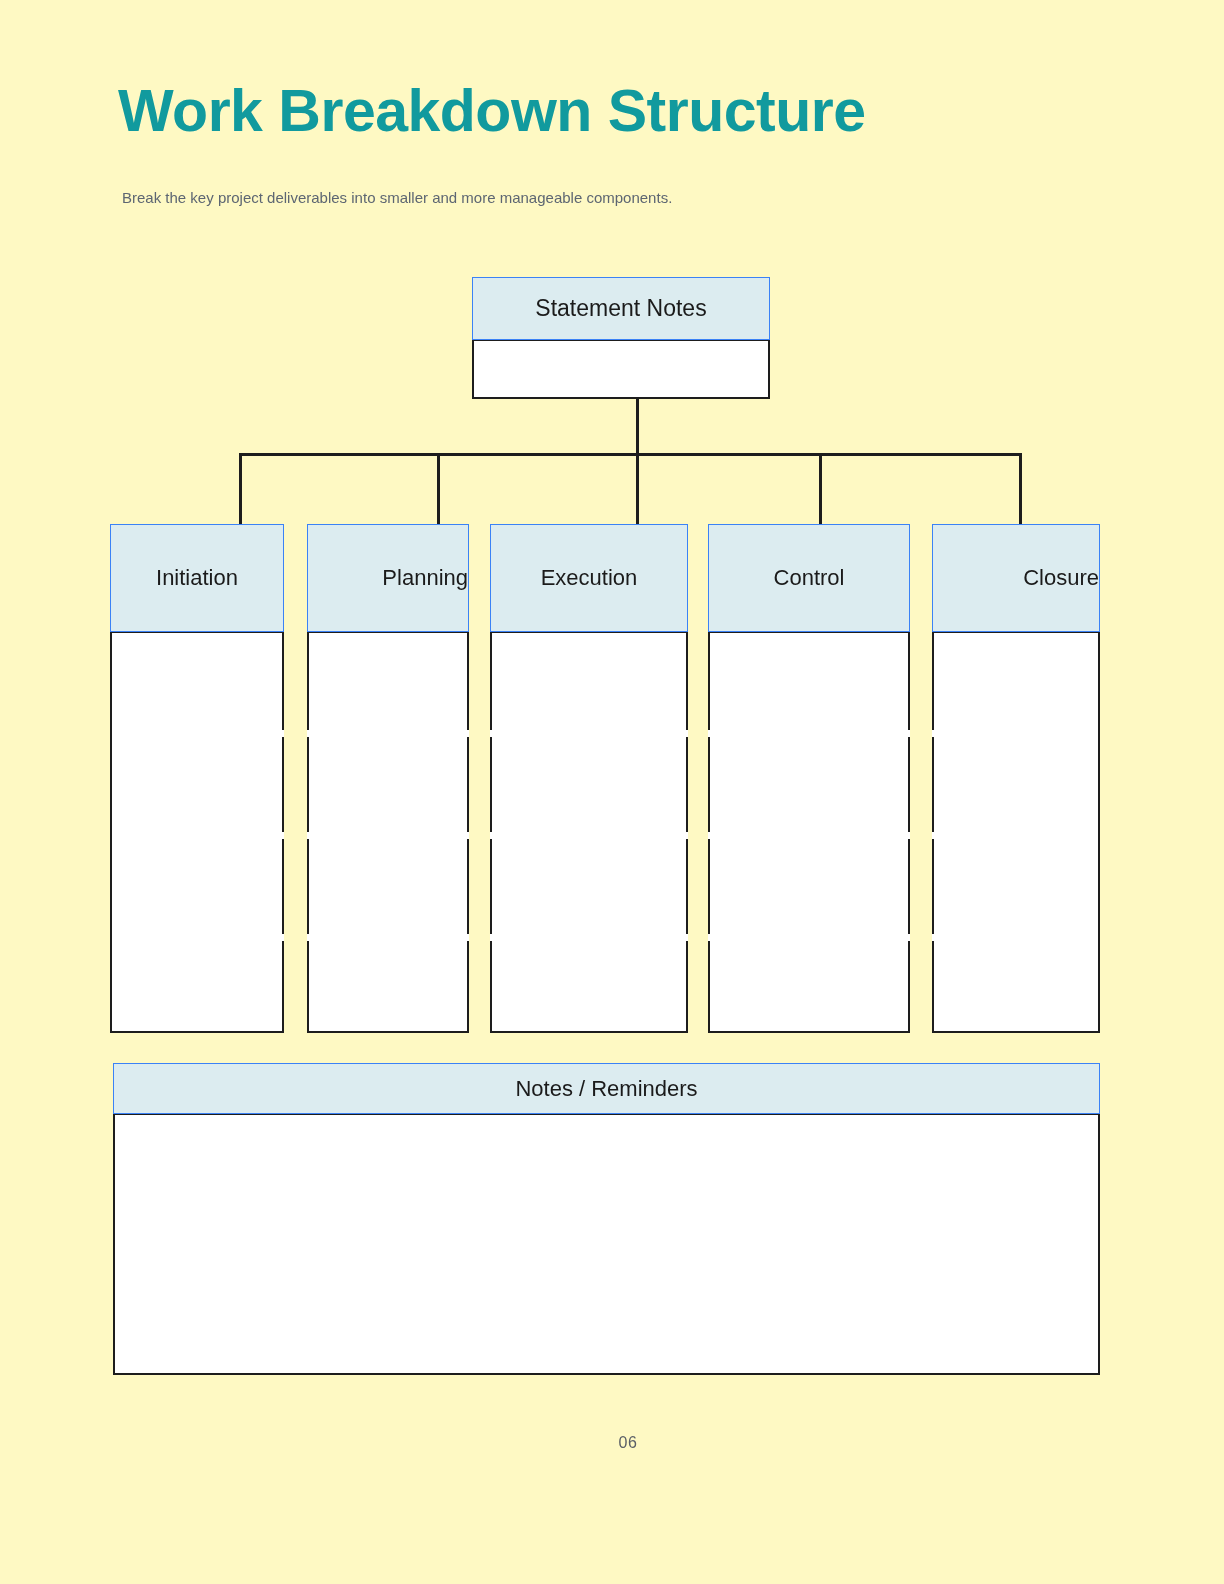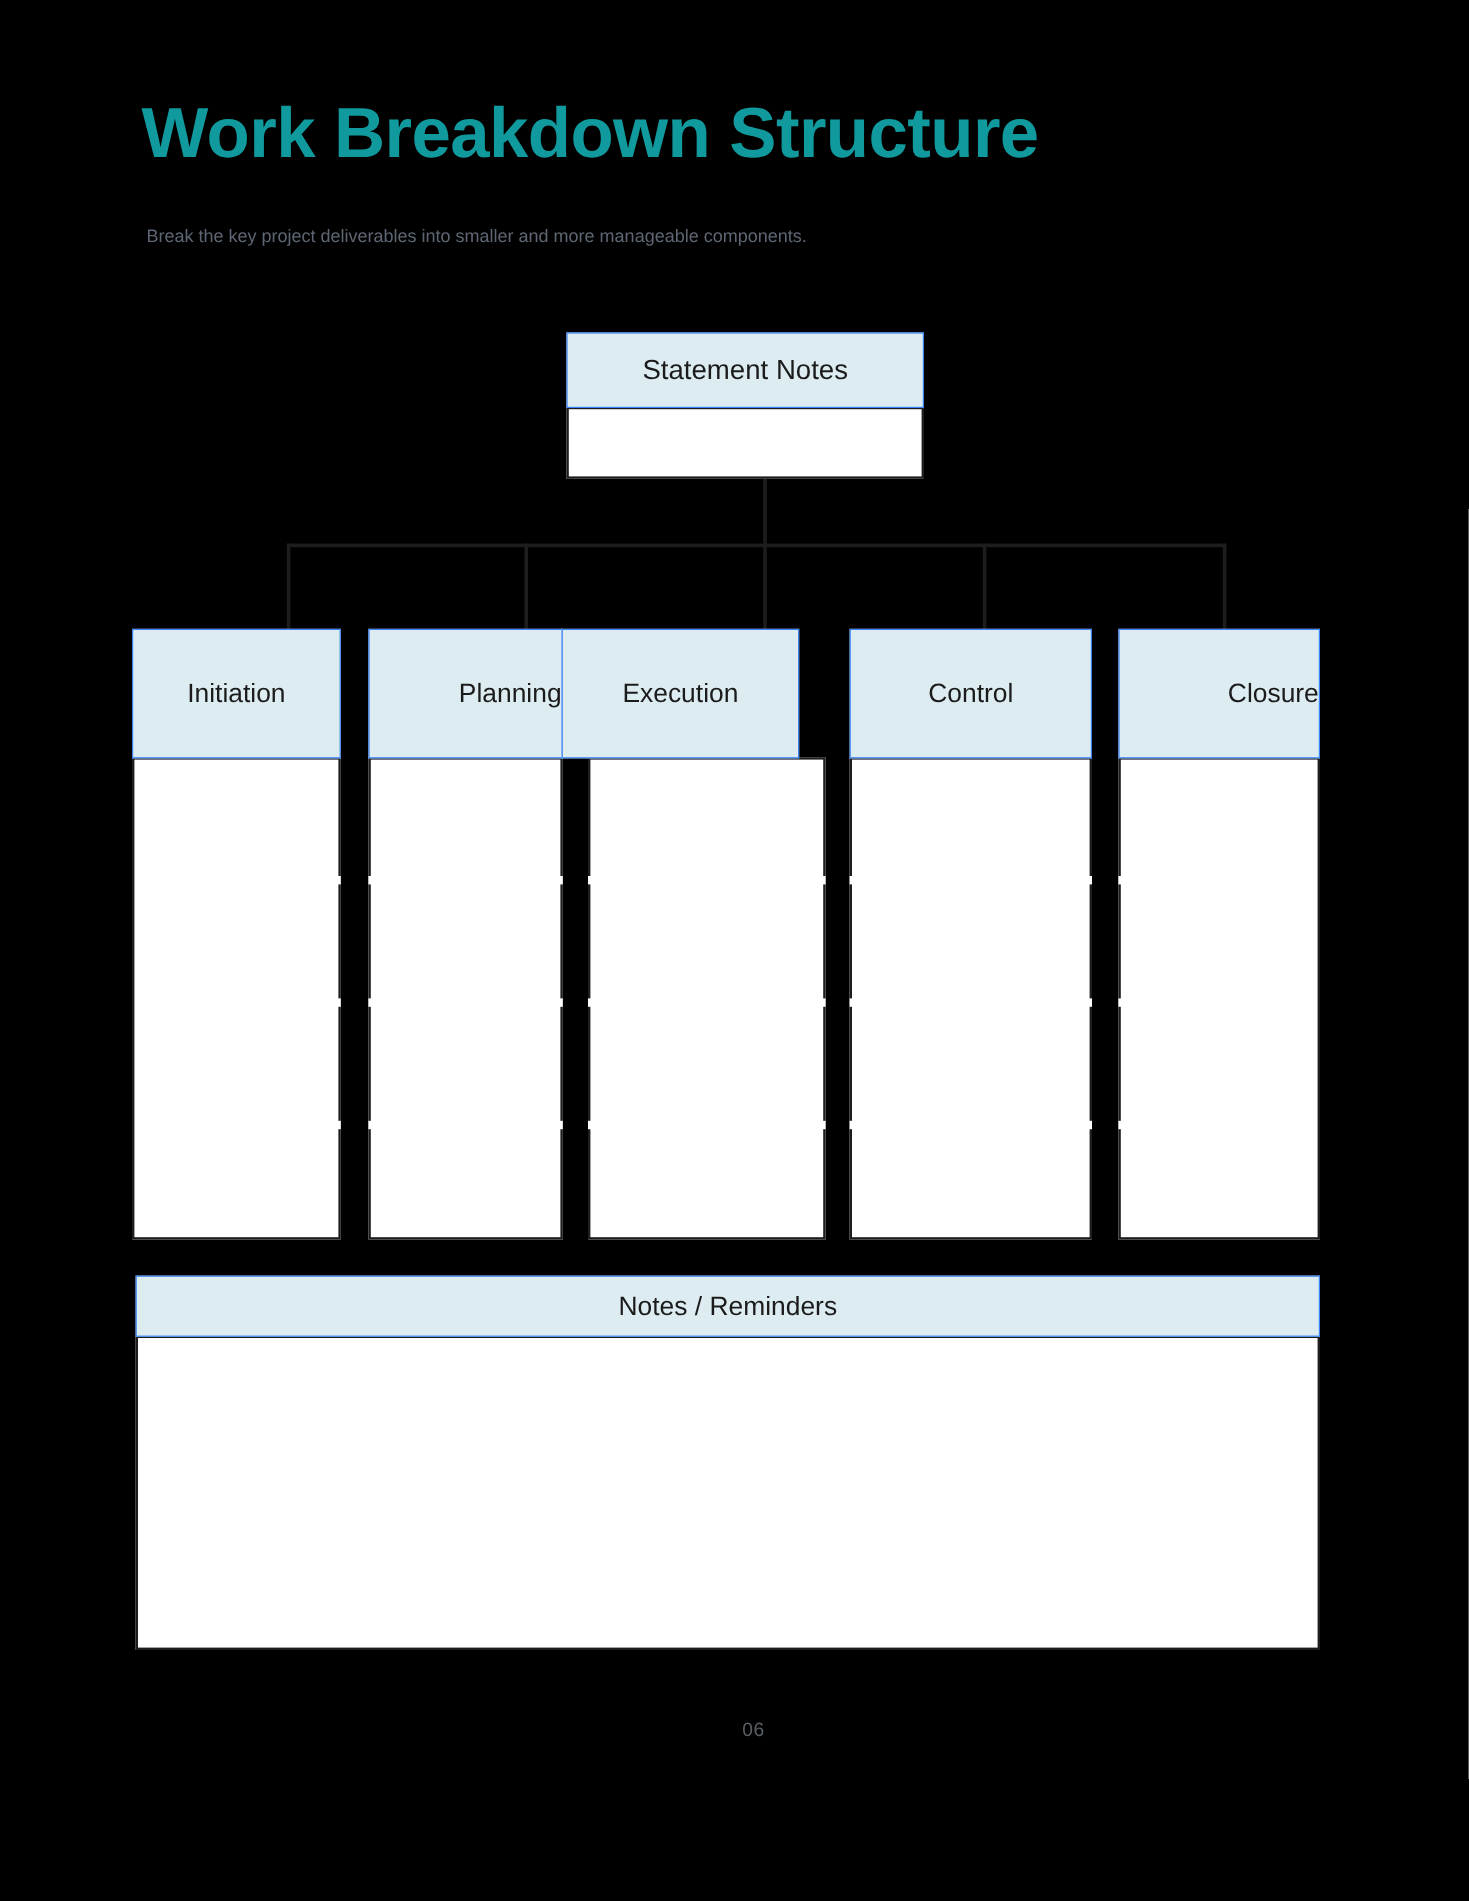--- a/index.html
+++ b/index.html
@@ -9,21 +9,21 @@
   }
   body {
     font-family: "Liberation Sans", sans-serif;
     -webkit-font-smoothing: antialiased;
   }
 
   .page {
     position: relative;
     width: 1224px;
     height: 1584px;
-    background: #000000;
+    background: #fef9c3;
     overflow: hidden;
   }
 
   
   .page-title {
     position: absolute;
     left: 118px;
     top: 82px;
     font-size: 59px;
     font-weight: 700;
@@ -186,21 +186,21 @@
     <span>Planning</span>
   </div>
   <div class="card-body col-body" style="left:307px; width:162px;"></div>
   <div class="row-tick" style="left:307px; top:730px;"></div>
   <div class="row-tick" style="left:307px; top:832px;"></div>
   <div class="row-tick" style="left:307px; top:934px;"></div>
   <div class="row-tick" style="left:466px; top:730px;"></div>
   <div class="row-tick" style="left:466px; top:832px;"></div>
   <div class="row-tick" style="left:466px; top:934px;"></div>
 
-  <div class="card-head col-head" style="left:468px; width:198px;">
+  <div class="card-head col-head" style="left:490px; width:198px;">
     <span>Execution</span>
   </div>
   <div class="card-body col-body" style="left:490px; width:198px;"></div>
   <div class="row-tick" style="left:490px; top:730px;"></div>
   <div class="row-tick" style="left:490px; top:832px;"></div>
   <div class="row-tick" style="left:490px; top:934px;"></div>
   <div class="row-tick" style="left:685px; top:730px;"></div>
   <div class="row-tick" style="left:685px; top:832px;"></div>
   <div class="row-tick" style="left:685px; top:934px;"></div>
 

